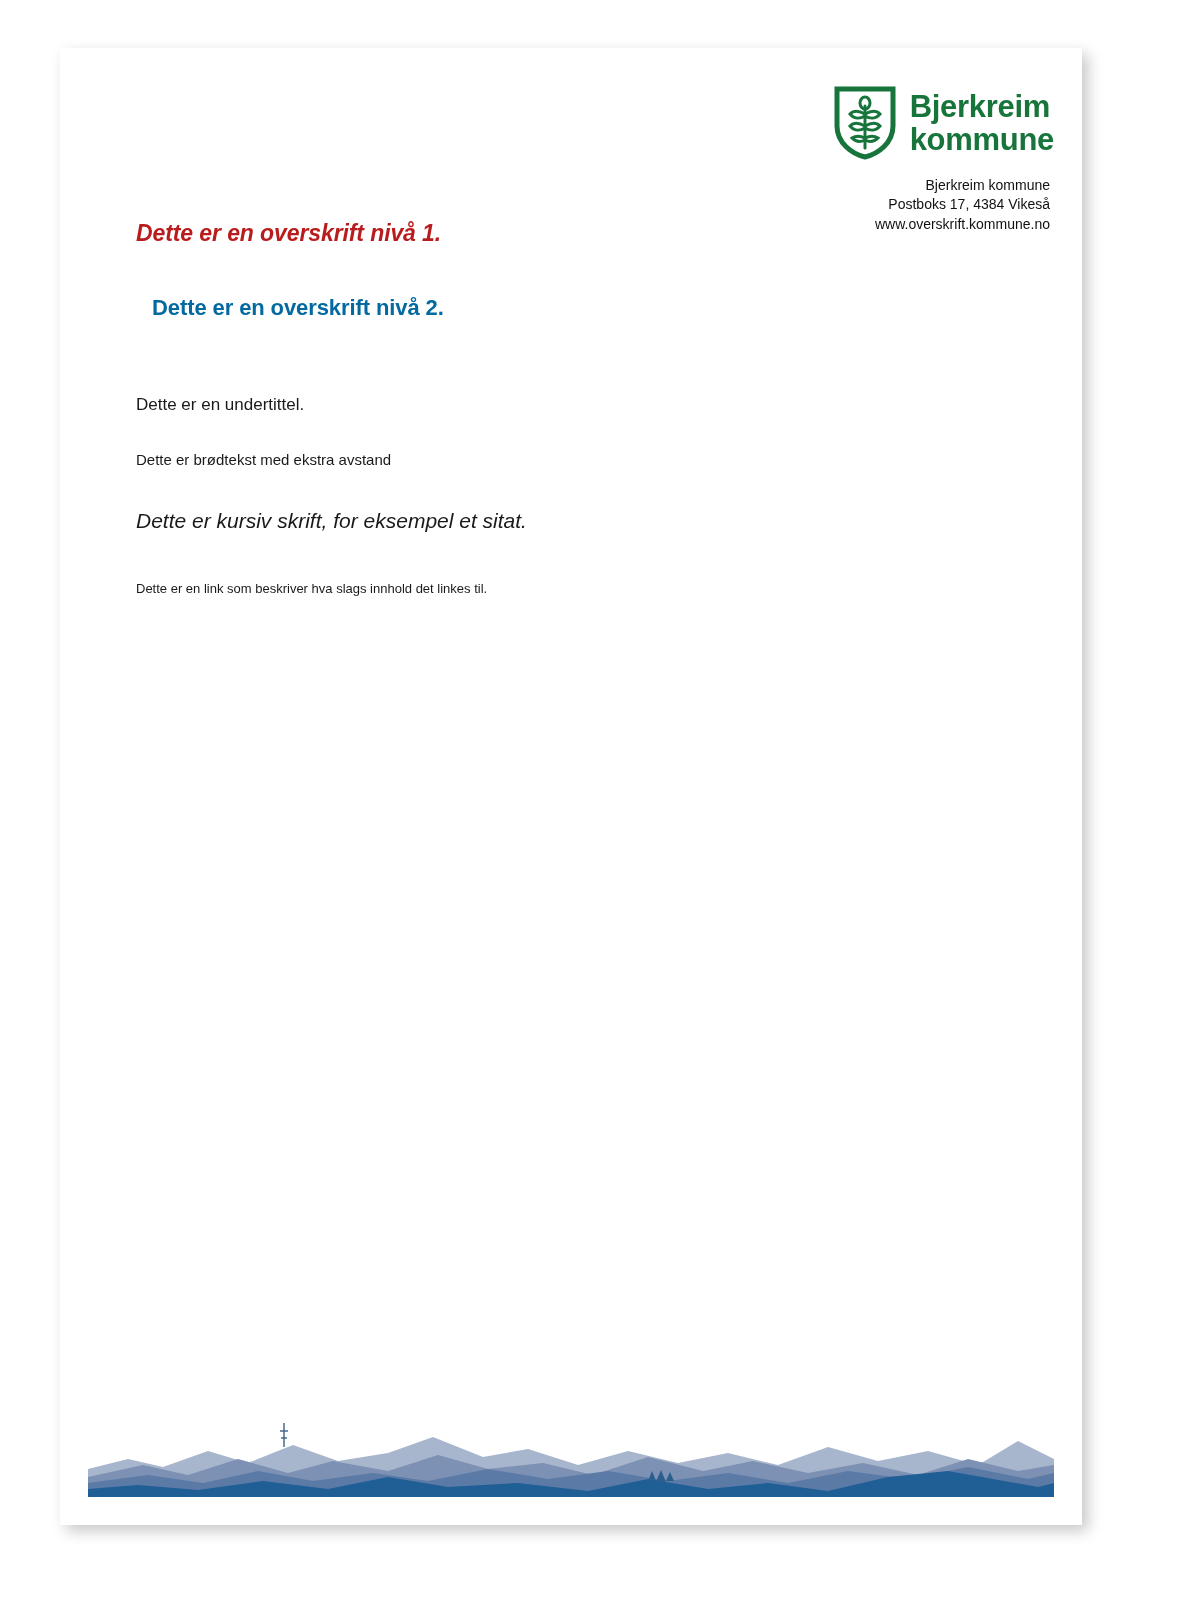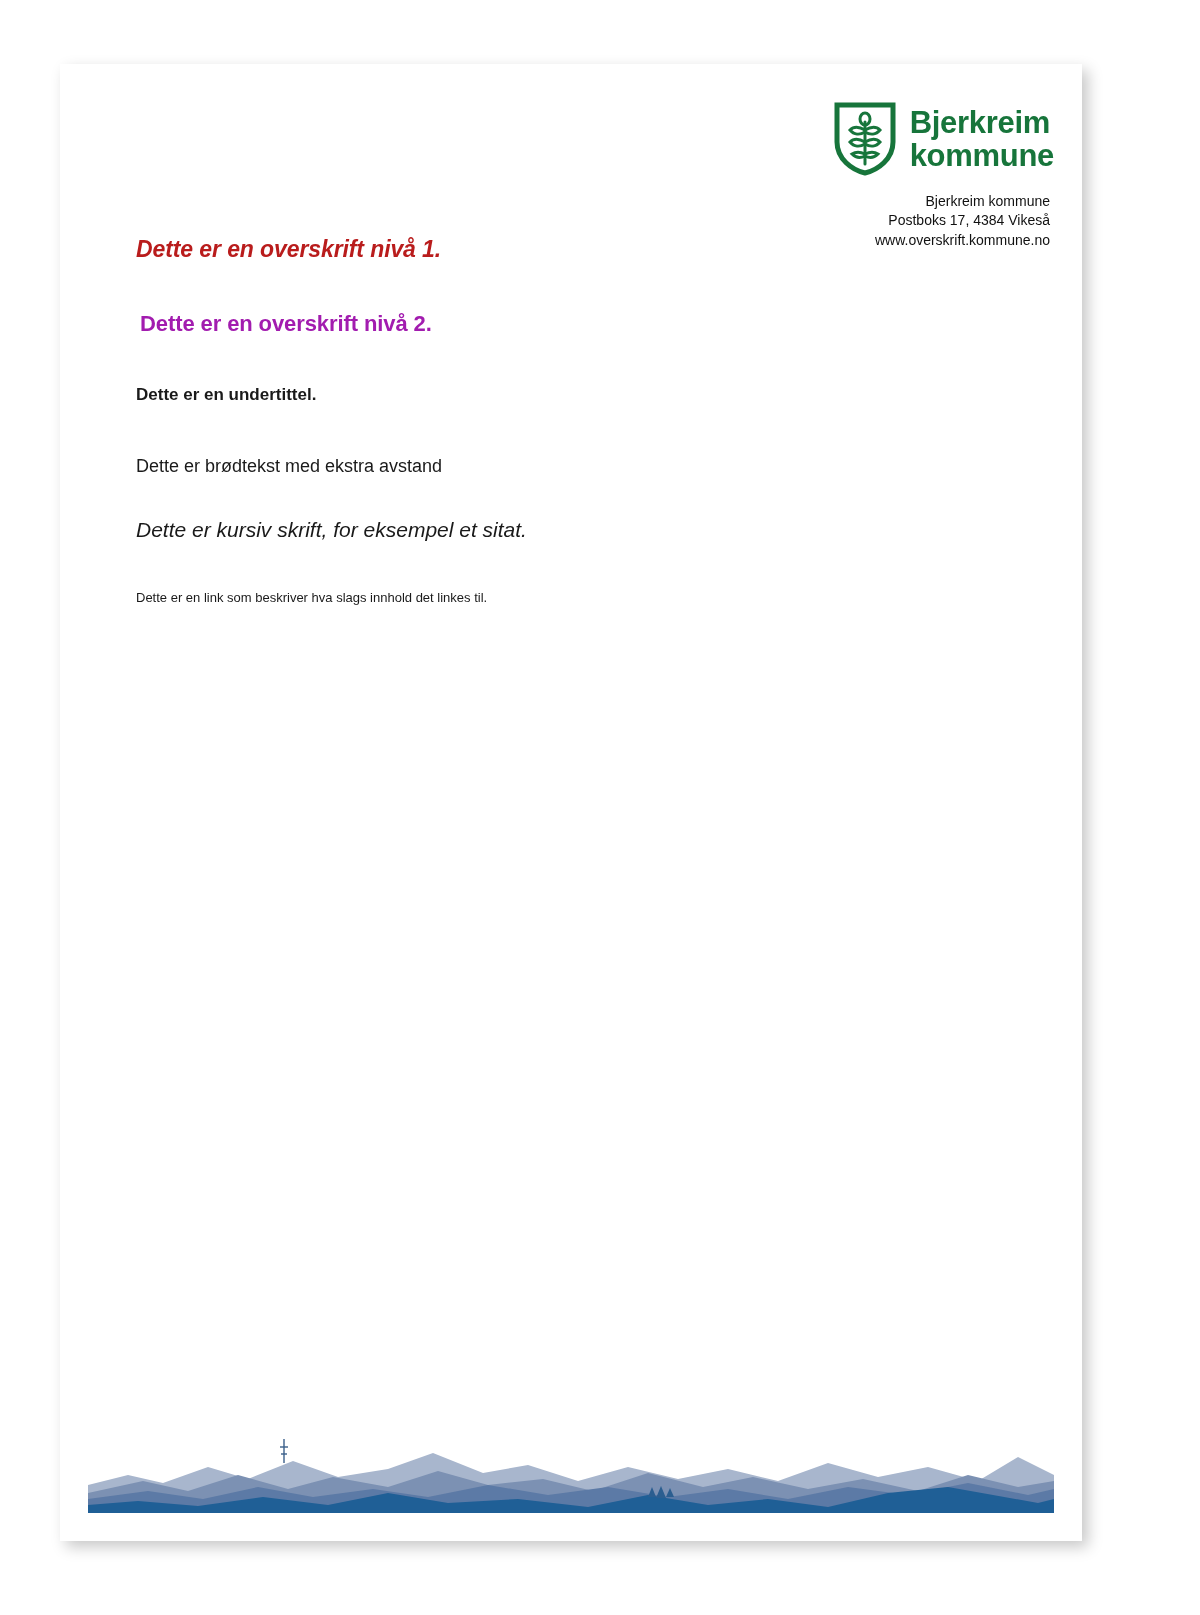--- a/index.html
+++ b/index.html
@@ -16,21 +16,21 @@
     width: 1200px;
     height: 1615px;
     background: #ffffff;
     overflow: hidden;
   }
 
   
   .sheet {
     position: absolute;
     left: 60px;
-    top: 64px;
+    top: 48px;
     width: 1022px;
     height: 1477px;
     background: #ffffff;
     box-shadow: 6px 6px 14px rgba(0,0,0,0.22);
     overflow: hidden;
   }
 
   
   .letterhead {
     position: absolute;
@@ -85,37 +85,37 @@
   h1.doc-h1 {
     margin: 0 0 0 0;
     font-size: 23px;
     font-weight: bold;
     color: #b91c1c;
     letter-spacing: -0.1px;
     font-style: italic;
   }
 
   h2.doc-h2 {
-    margin: 48px 0 0 4px;
+    margin: 48px 0 0 16px;
     font-size: 22px;
     font-weight: bold;
-    color: #a21caf;
+    color: #0369a1;
     letter-spacing: -0.1px;
   }
 
   .subtitle {
-    margin: 48px 0 0 0;
+    margin: 74px 0 0 0;
     font-size: 17px;
-    font-weight: bold;
+    font-weight: normal;
     color: #1a1a1a;
   }
 
   .bodytext {
-    margin: 45px 0 0 0;
-    font-size: 18px;
+    margin: 31px 0 0 0;
+    font-size: 15px;
     color: #1a1a1a;
     line-height: 1.8;
   }
 
   .bodytext .l2 { display: block; }
 
   .quote {
     margin: 36px 0 0 0;
     font-size: 21px;
     font-style: italic;

